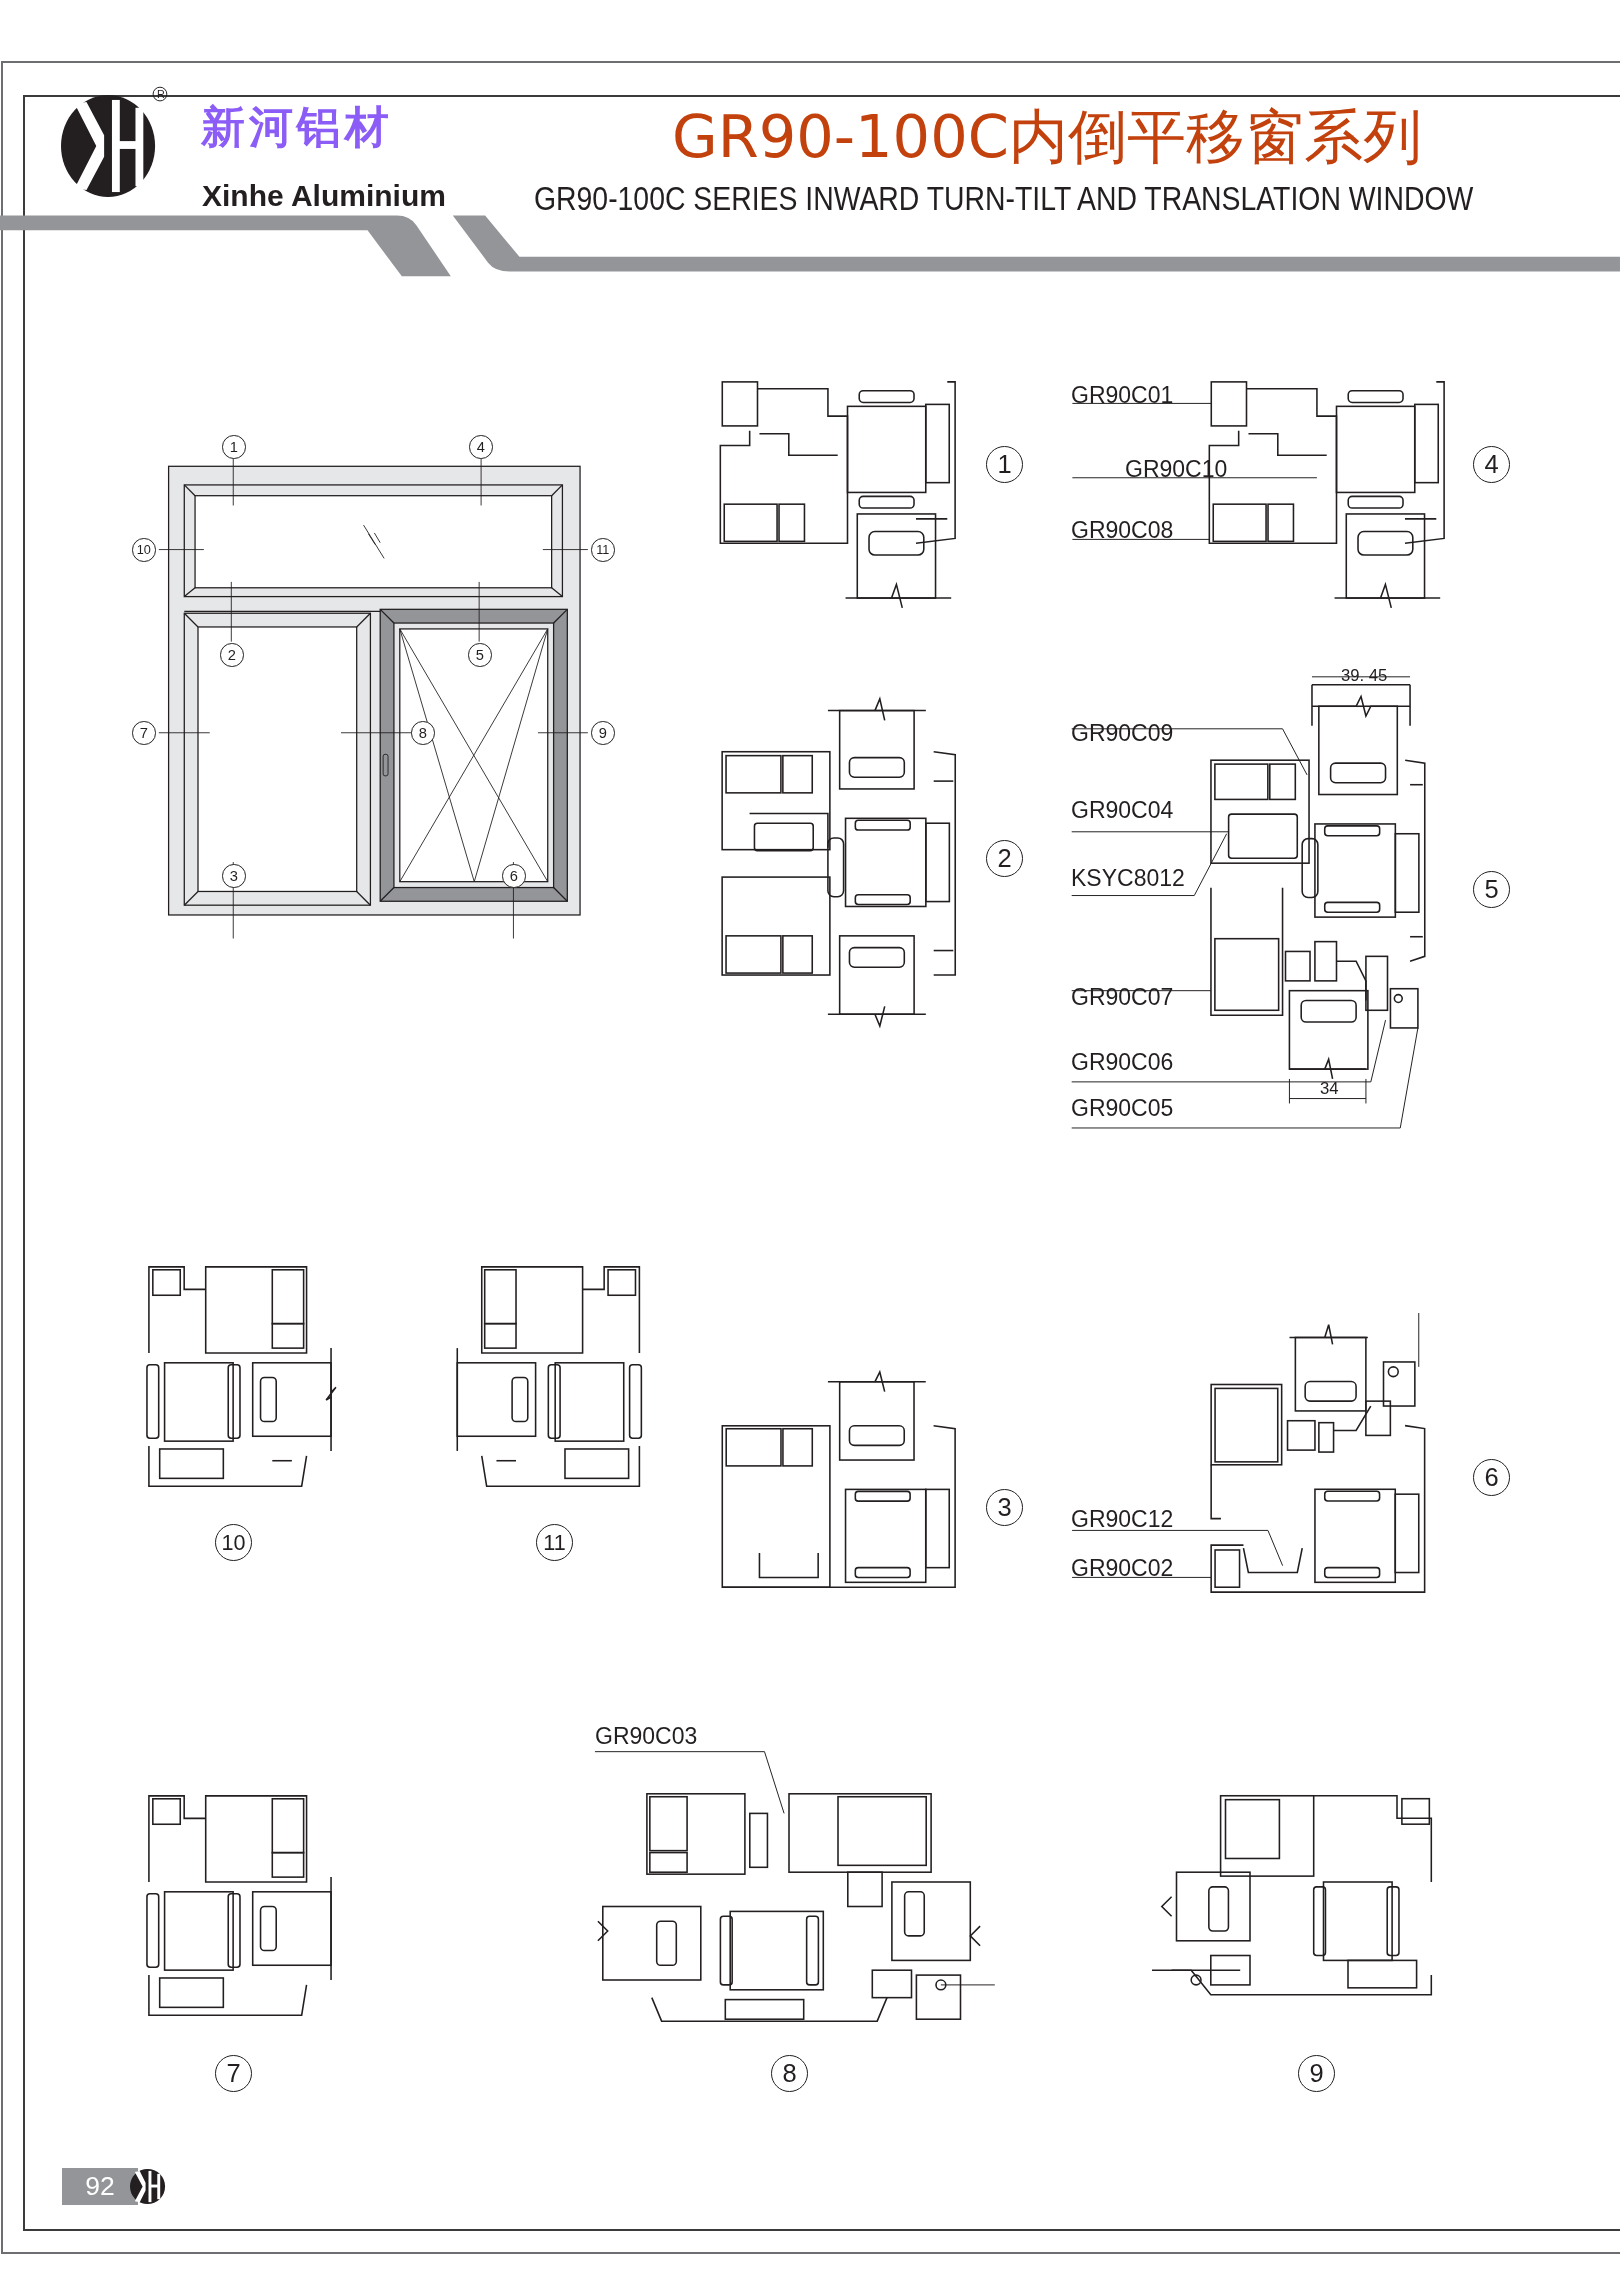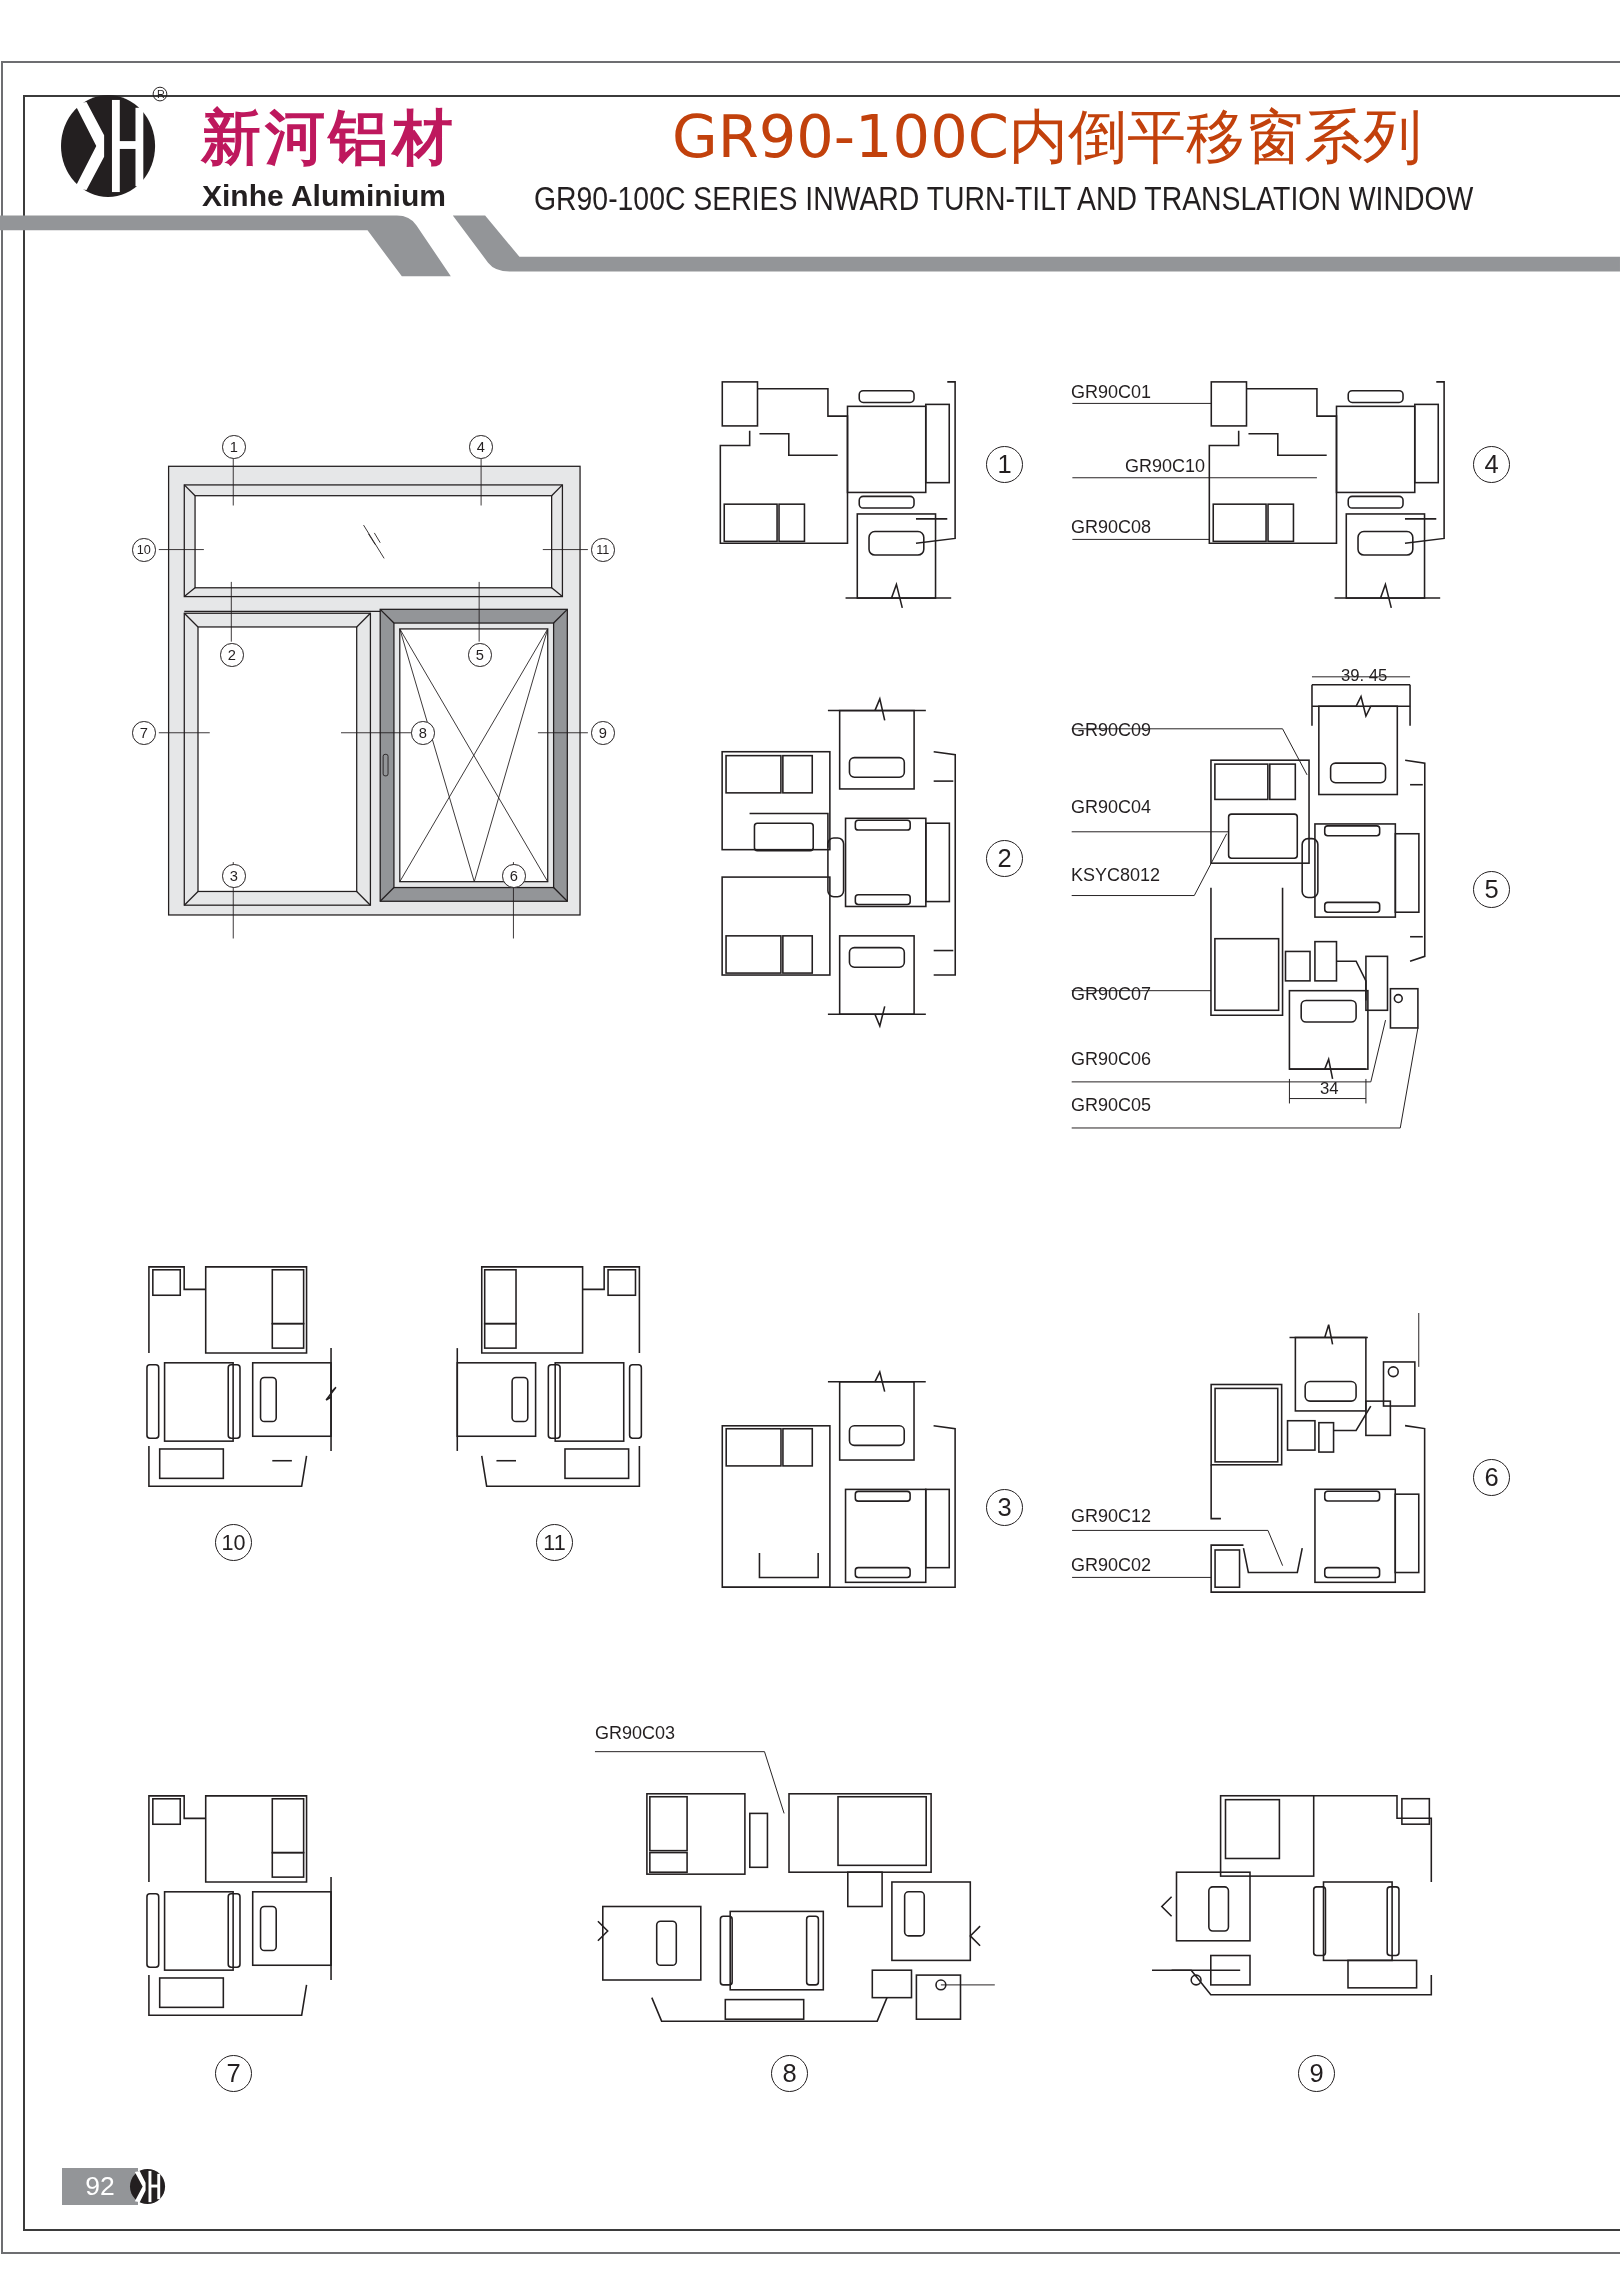--- a/index.html
+++ b/index.html
@@ -1,25 +1,25 @@
 <!DOCTYPE html>
 <html><head>
 <meta charset="utf-8">
 <style>
   html,body{margin:0;padding:0;background:#fff;}
   body{width:1620px;height:2292px;position:relative;overflow:hidden;font-family:"Liberation Sans","DejaVu Sans",sans-serif;color:#231f20;}
   .frame-outer{position:absolute;left:1px;top:61px;width:1666px;height:2193px;border:2px solid #6d6e71;border-right:none;box-sizing:border-box;}
   .frame-inner{position:absolute;left:22.5px;top:95px;width:1666px;height:2136px;border:2px solid #3b3b3b;border-right:none;box-sizing:border-box;}
-  .brand-cn{position:absolute;left:201px;top:98px;font-size:60px;font-weight:bold;letter-spacing:3.9px;font-family:"DejaVu Sans",sans-serif;color:#be185d;}
+  .brand-cn{position:absolute;left:201px;top:98px;font-size:44px;font-weight:bold;letter-spacing:3.9px;font-family:"DejaVu Sans",sans-serif;color:#8b5cf6;}
   .brand-en{position:absolute;left:202px;top:163px;font-size:30px;font-weight:bold;font-family:"Liberation Sans",sans-serif;color:#231f20;letter-spacing:0px;margin-top:16px;}
   .title-cn{position:absolute;left:672px;top:98px;font-size:59px;font-family:"DejaVu Sans",sans-serif;color:#c2410c;white-space:nowrap;}
   .title-en{position:absolute;left:534px;top:180px;font-size:33px;font-family:"Liberation Sans",sans-serif;color:#231f20;white-space:nowrap;transform:scaleX(0.86);transform-origin:left top;}
   .circ{position:absolute;width:37px;height:37px;border:1.6px solid #231f20;border-radius:50%;box-sizing:border-box;display:flex;align-items:center;justify-content:center;font-size:25.5px;font-family:"Liberation Sans",sans-serif;color:#231f20;background:#fff;}
   .circ.sm{width:23.5px;height:23.5px;font-size:14.7px;border-width:1.2px;}
-  .plabel{position:absolute;font-size:18px;font-family:"Liberation Sans",sans-serif;color:#231f20;white-space:nowrap;}
+  .plabel{position:absolute;font-size:23px;font-family:"Liberation Sans",sans-serif;color:#231f20;white-space:nowrap;}
   .dim{position:absolute;font-size:16.7px;font-family:Liberation Sans, sans-serif;color:#231f20;}
   .pagenum{position:absolute;left:62px;top:2168px;width:76px;height:37px;background:#939598;color:#fff;font-size:26.5px;display:flex;align-items:center;justify-content:center;font-family:"Liberation Sans",sans-serif;}
   svg{position:absolute;overflow:visible;}
 </style>
 </head>
 <body>
 
 <div class="frame-outer"></div>
 <div class="frame-inner"></div>
 

